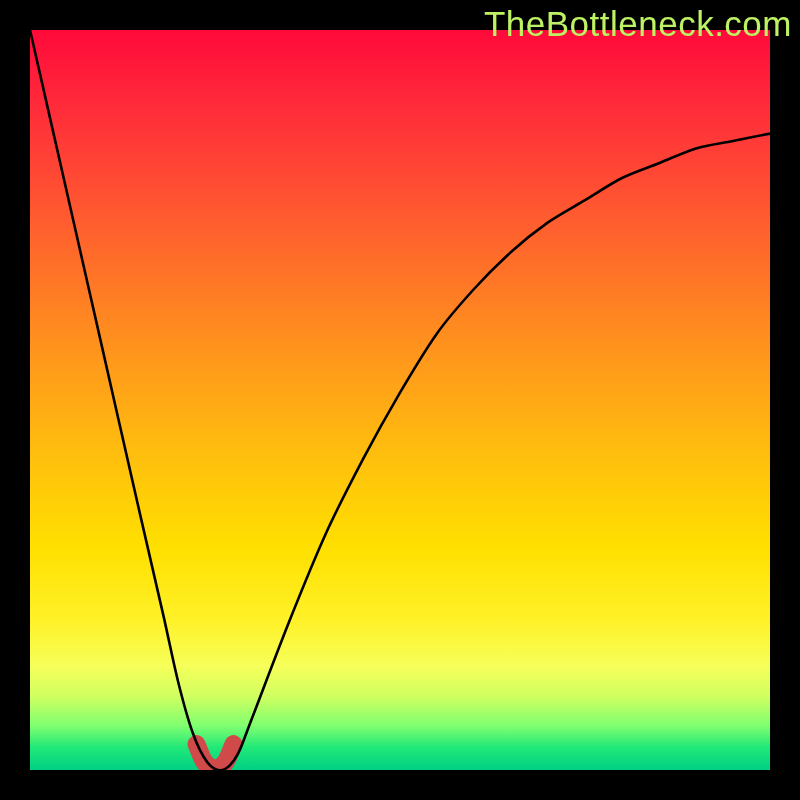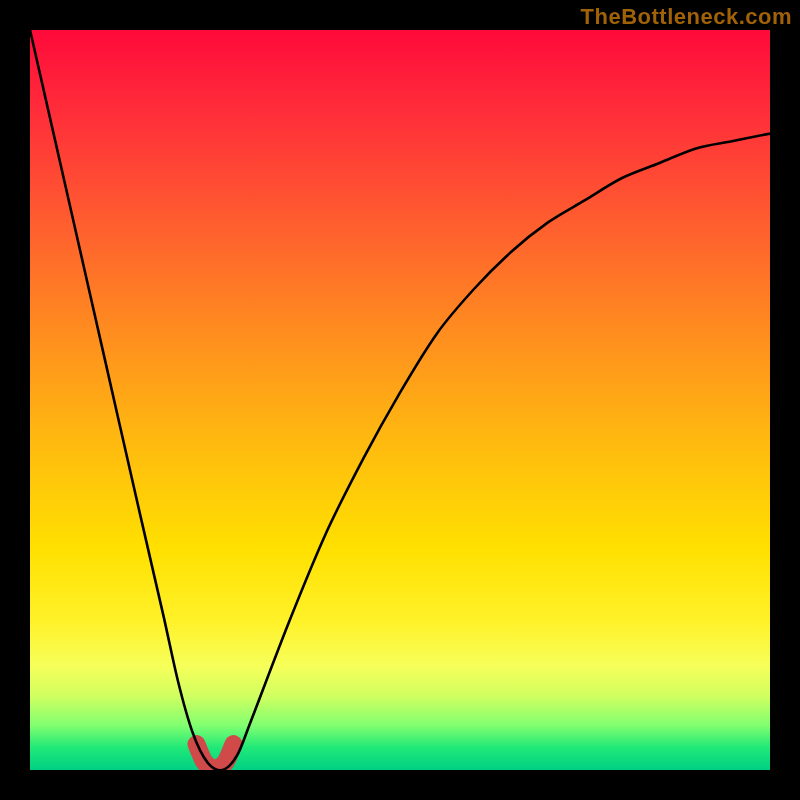--- a/index.html
+++ b/index.html
@@ -36,24 +36,24 @@
       #d0ff60 90%,
       #80ff70 94%,
       #20e878 97%,
       #00d084 100%
     );
   }
   .watermark {
     position: absolute;
     top: 4px;
     right: 8px;
-    color: #a16207;
-    font-size: 22px;
+    color: #bef264;
+    font-size: 35px;
     letter-spacing: 0.5px;
-    font-weight: 700;
+    font-weight: 400;
   }
   svg.curves {
     position: absolute;
     left: 0;
     top: 0;
     pointer-events: none;
   }
   .curve-stroke {
     fill: none;
     stroke: #000;

